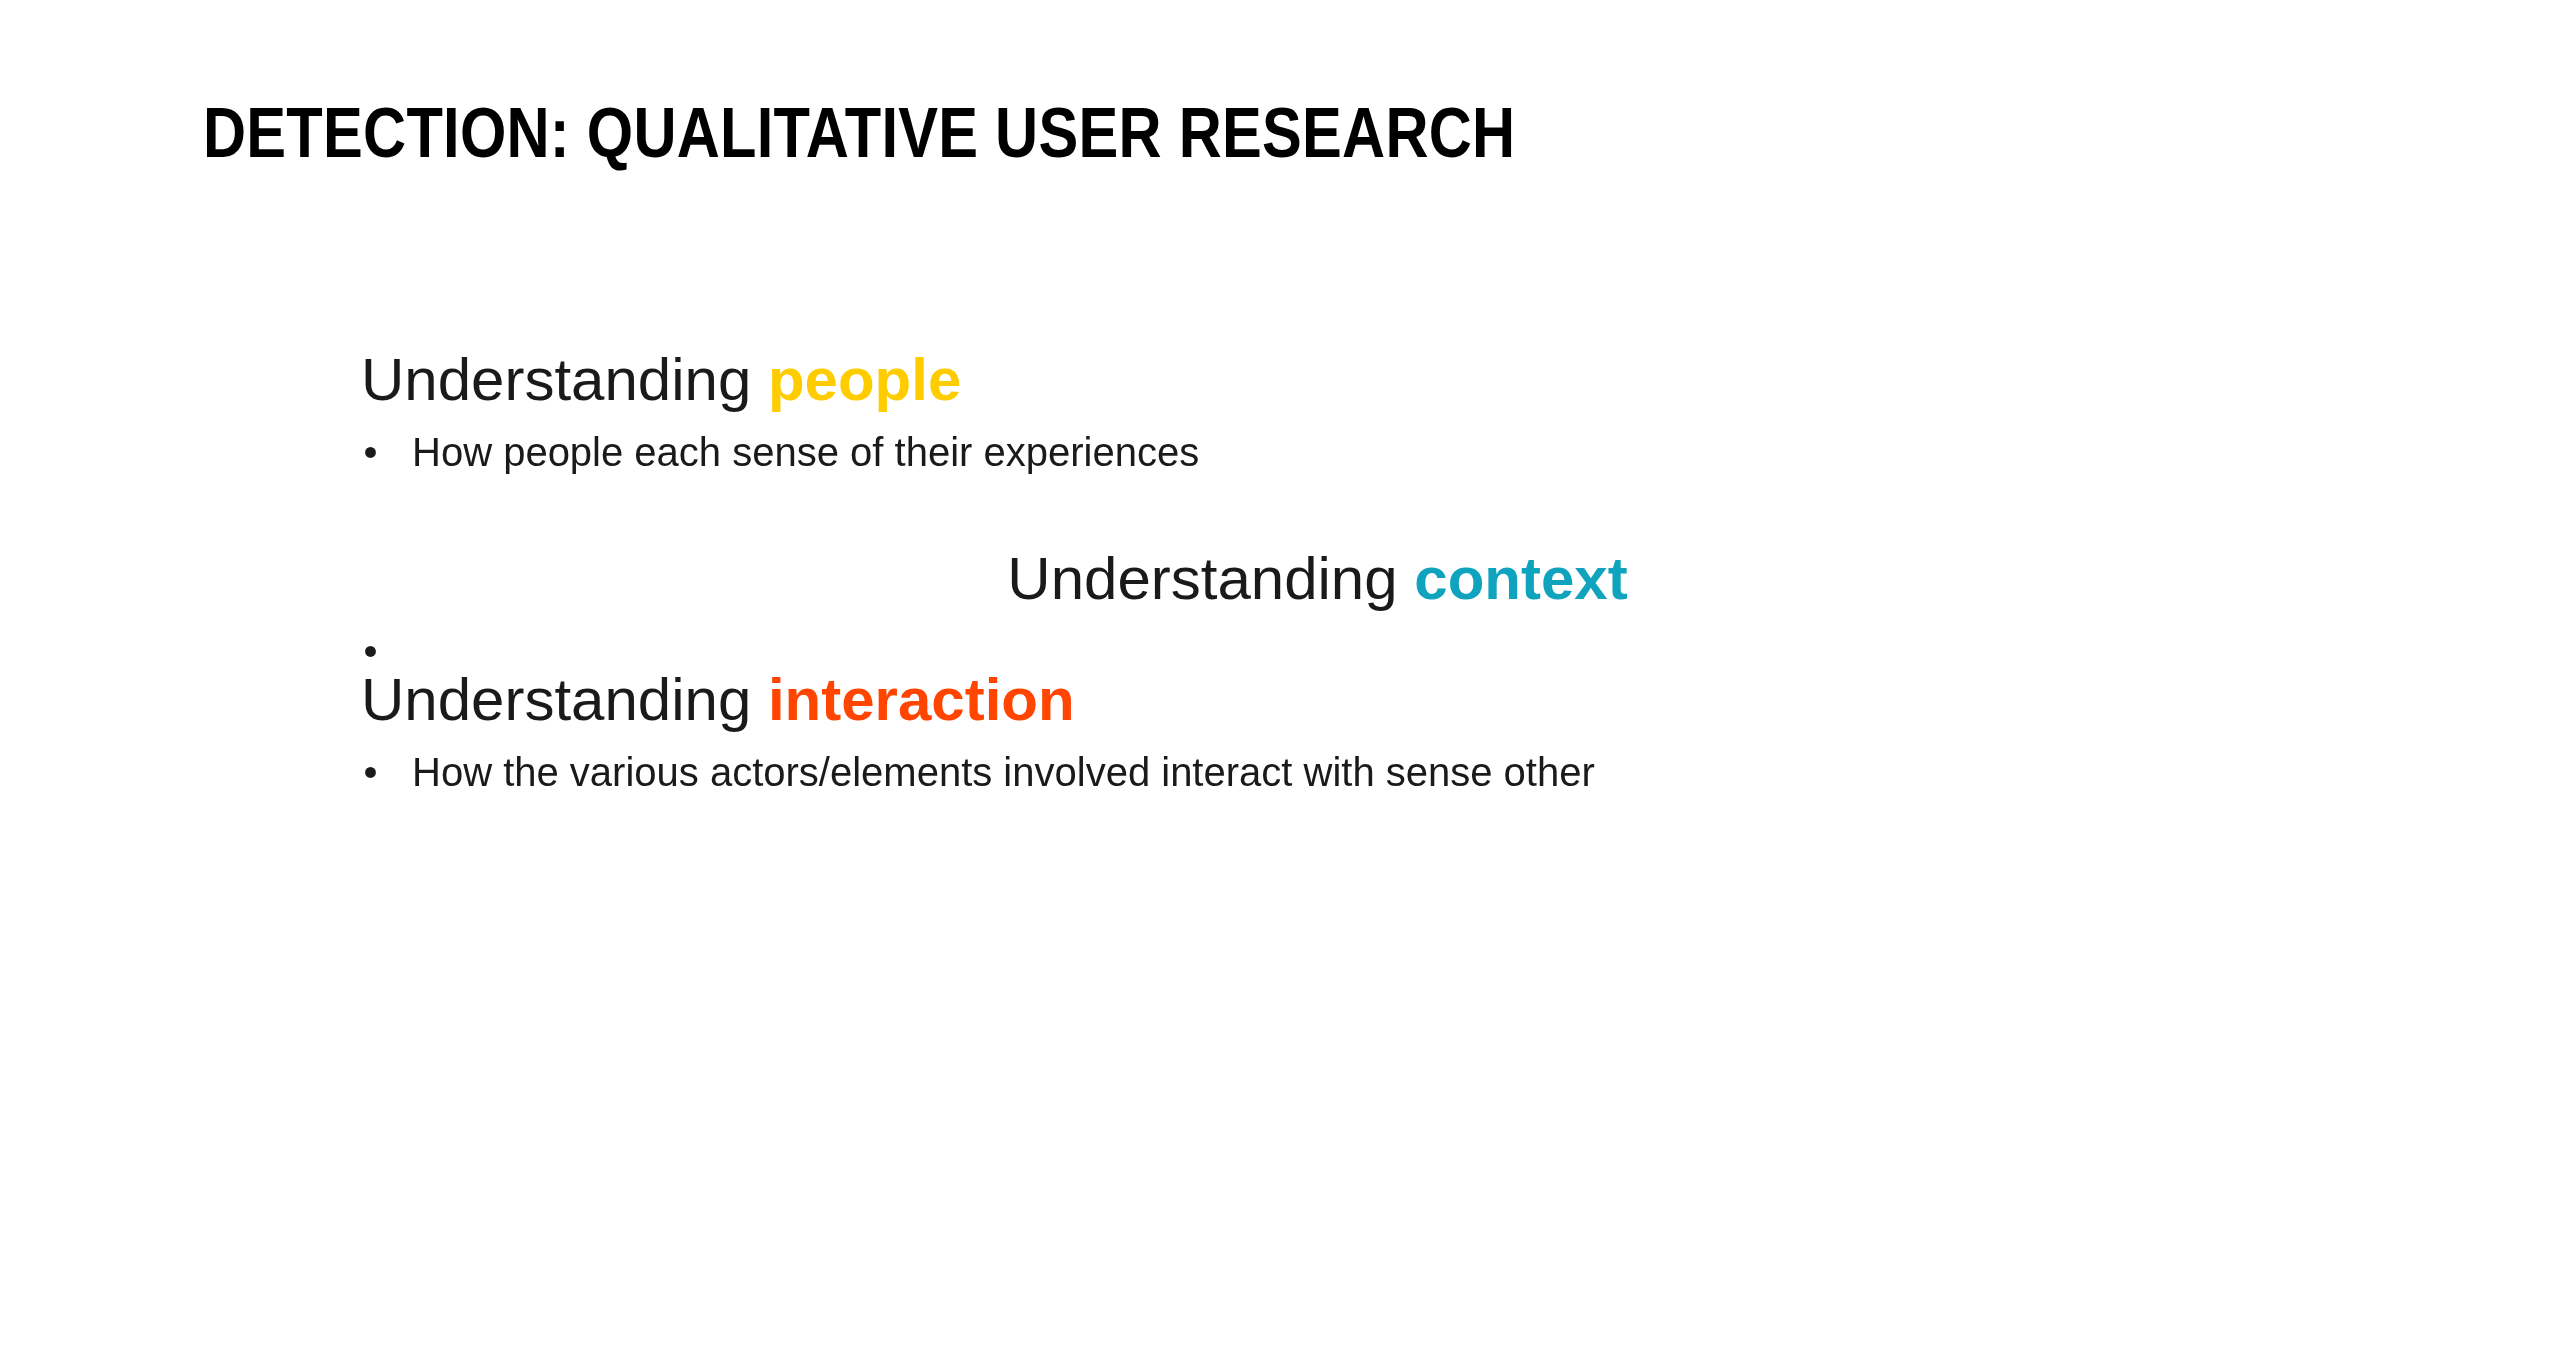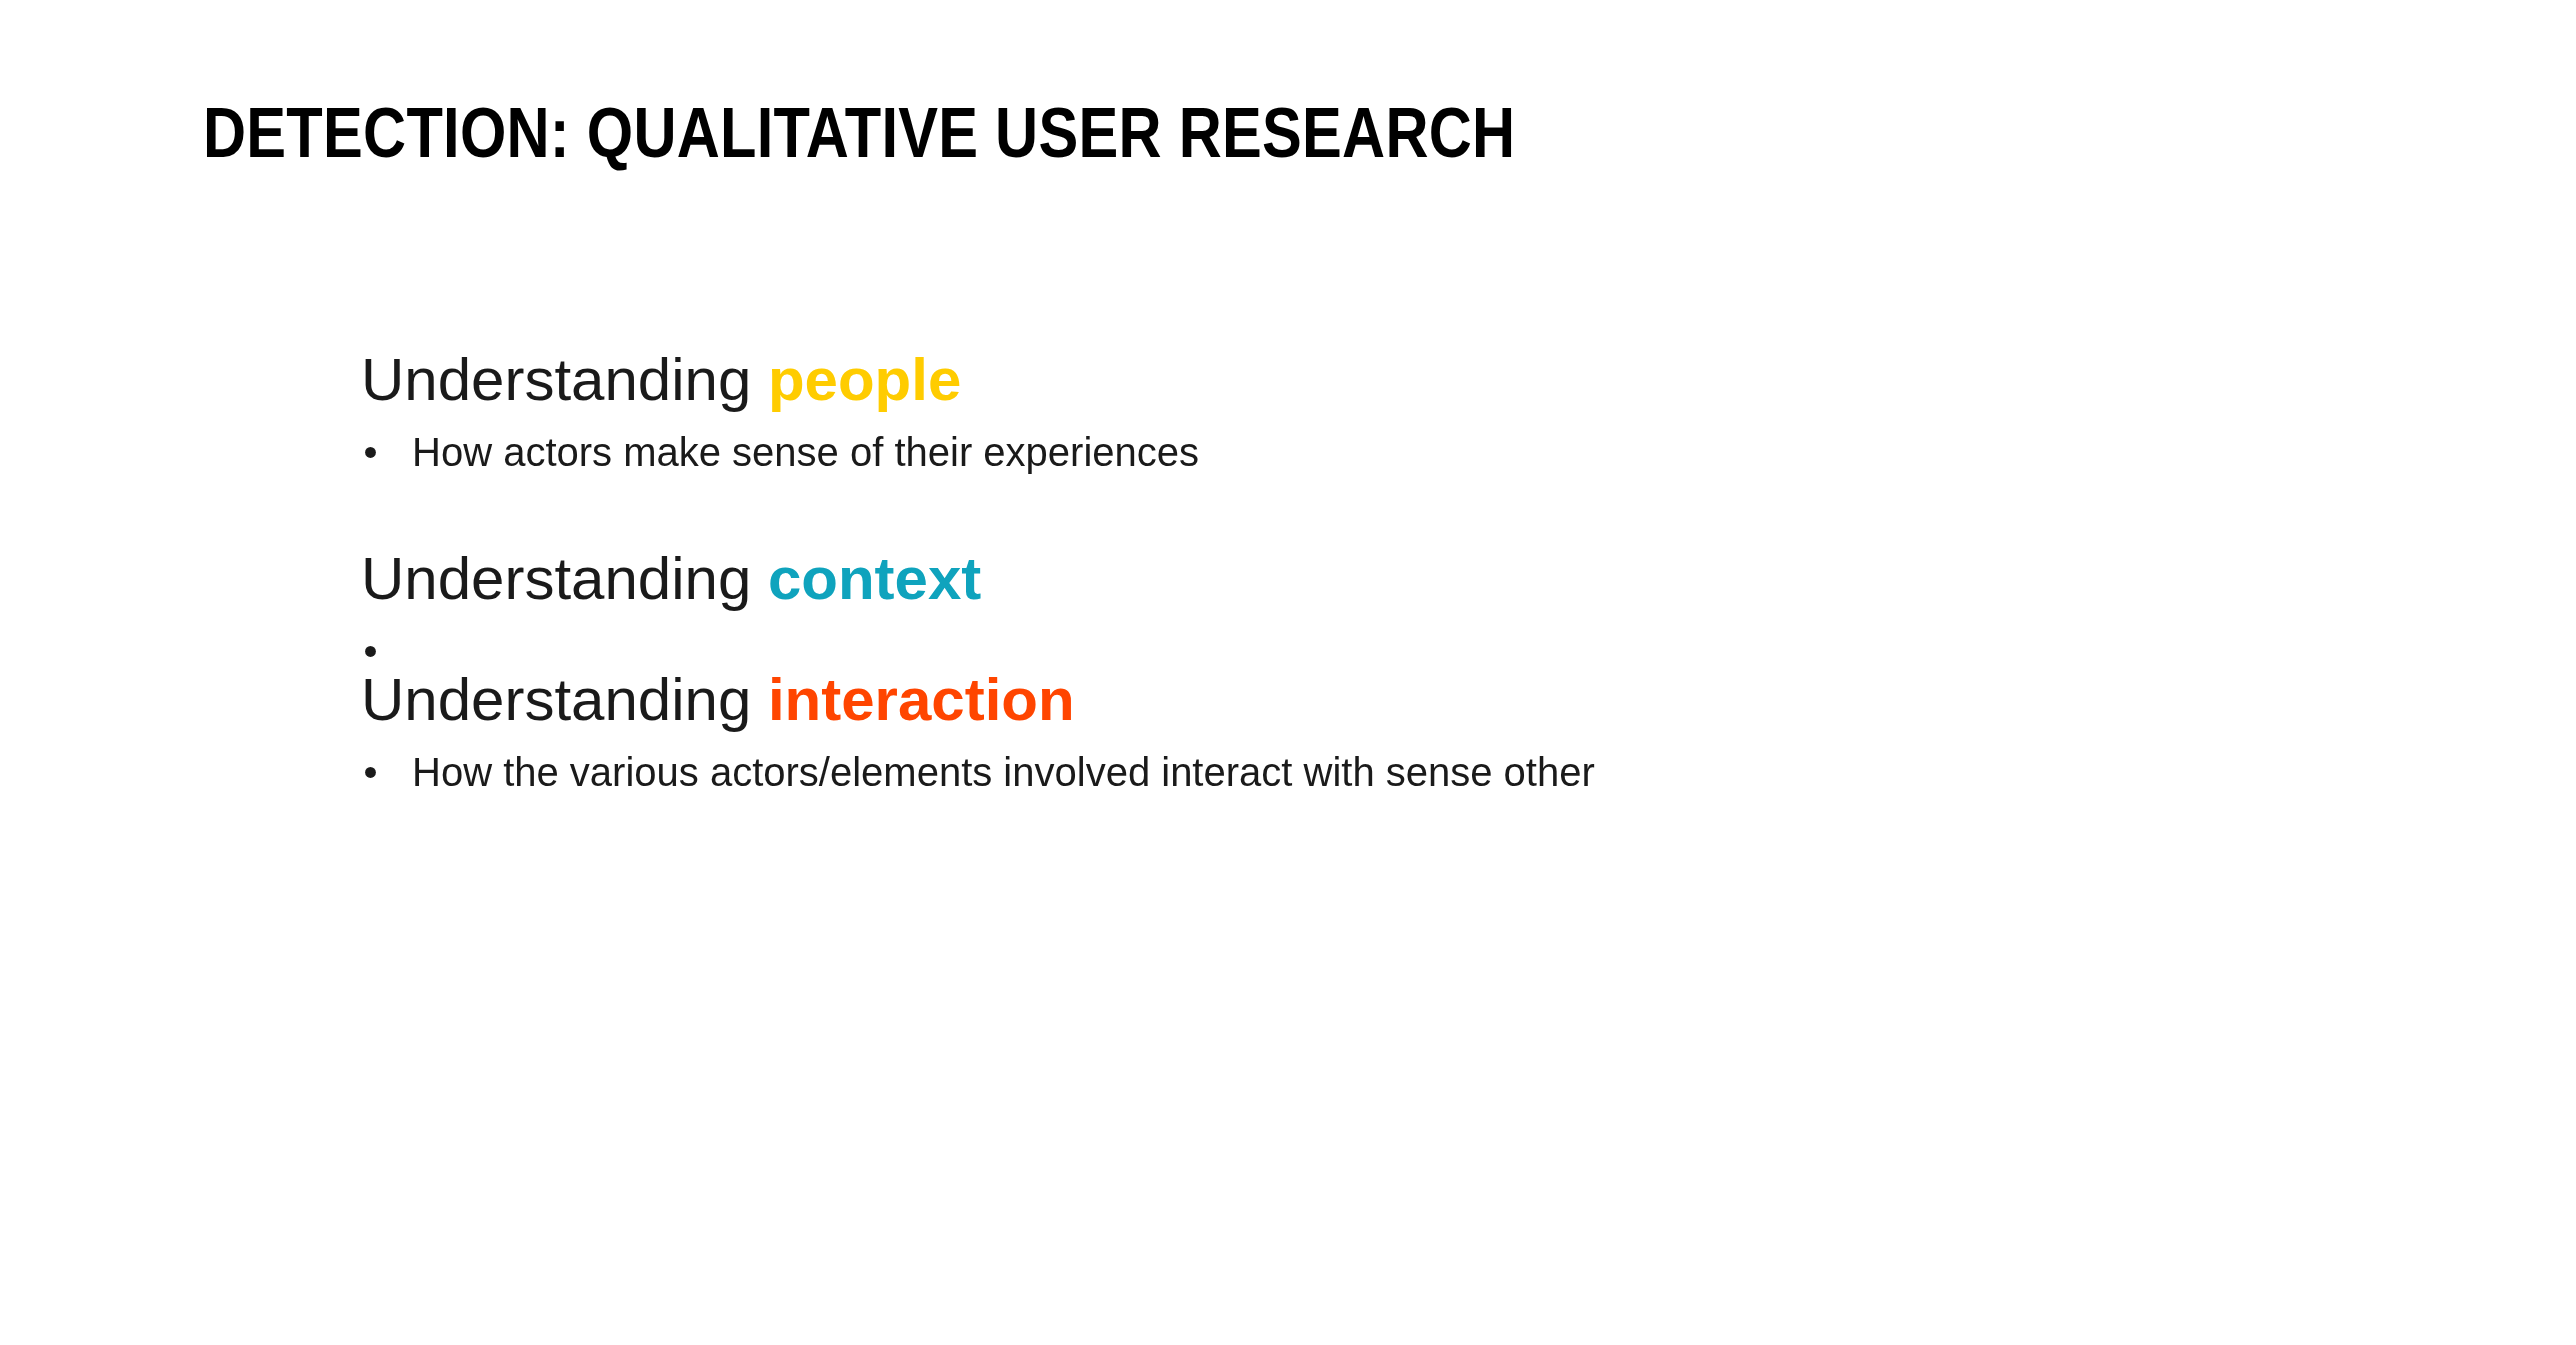--- a/index.html
+++ b/index.html
@@ -92,35 +92,35 @@
     position: absolute;
     left: 2.6px;
     top: 0;
     font-size: 40px;
     line-height: 1.42;
     color: #1a1a1a;
   }
 
   
   .section-people      { margin-bottom: 66px; }
-  .section-context     { margin-bottom: 56px; }
+  .section-context     { margin-bottom: 56px; text-align: center; }
 </style>
 </head>
 <body>
 
 <div class="slide">
 
   <h1 class="slide-title">DETECTION: QUALITATIVE USER RESEARCH</h1>
 
   <div class="body-block">
 
     <section class="section section-people">
       <div class="section-heading"><span>Understanding </span><span class="kw kw-people">people</span></div>
       <ul class="bullet-list">
-        <li class="bullet-item"><span class="bullet-dot">•</span><span>How actors make sense of their experiences</span></li>
+        <li class="bullet-item"><span class="bullet-dot">•</span><span>How people each sense of their experiences</span></li>
       </ul>
     </section>
 
     <section class="section section-context">
       <div class="section-heading"><span>Understanding </span><span class="kw kw-context">context</span></div>
       <ul class="bullet-list">
         <li class="bullet-item"><span class="bullet-dot">•</span></li>
       </ul>
     </section>
 

